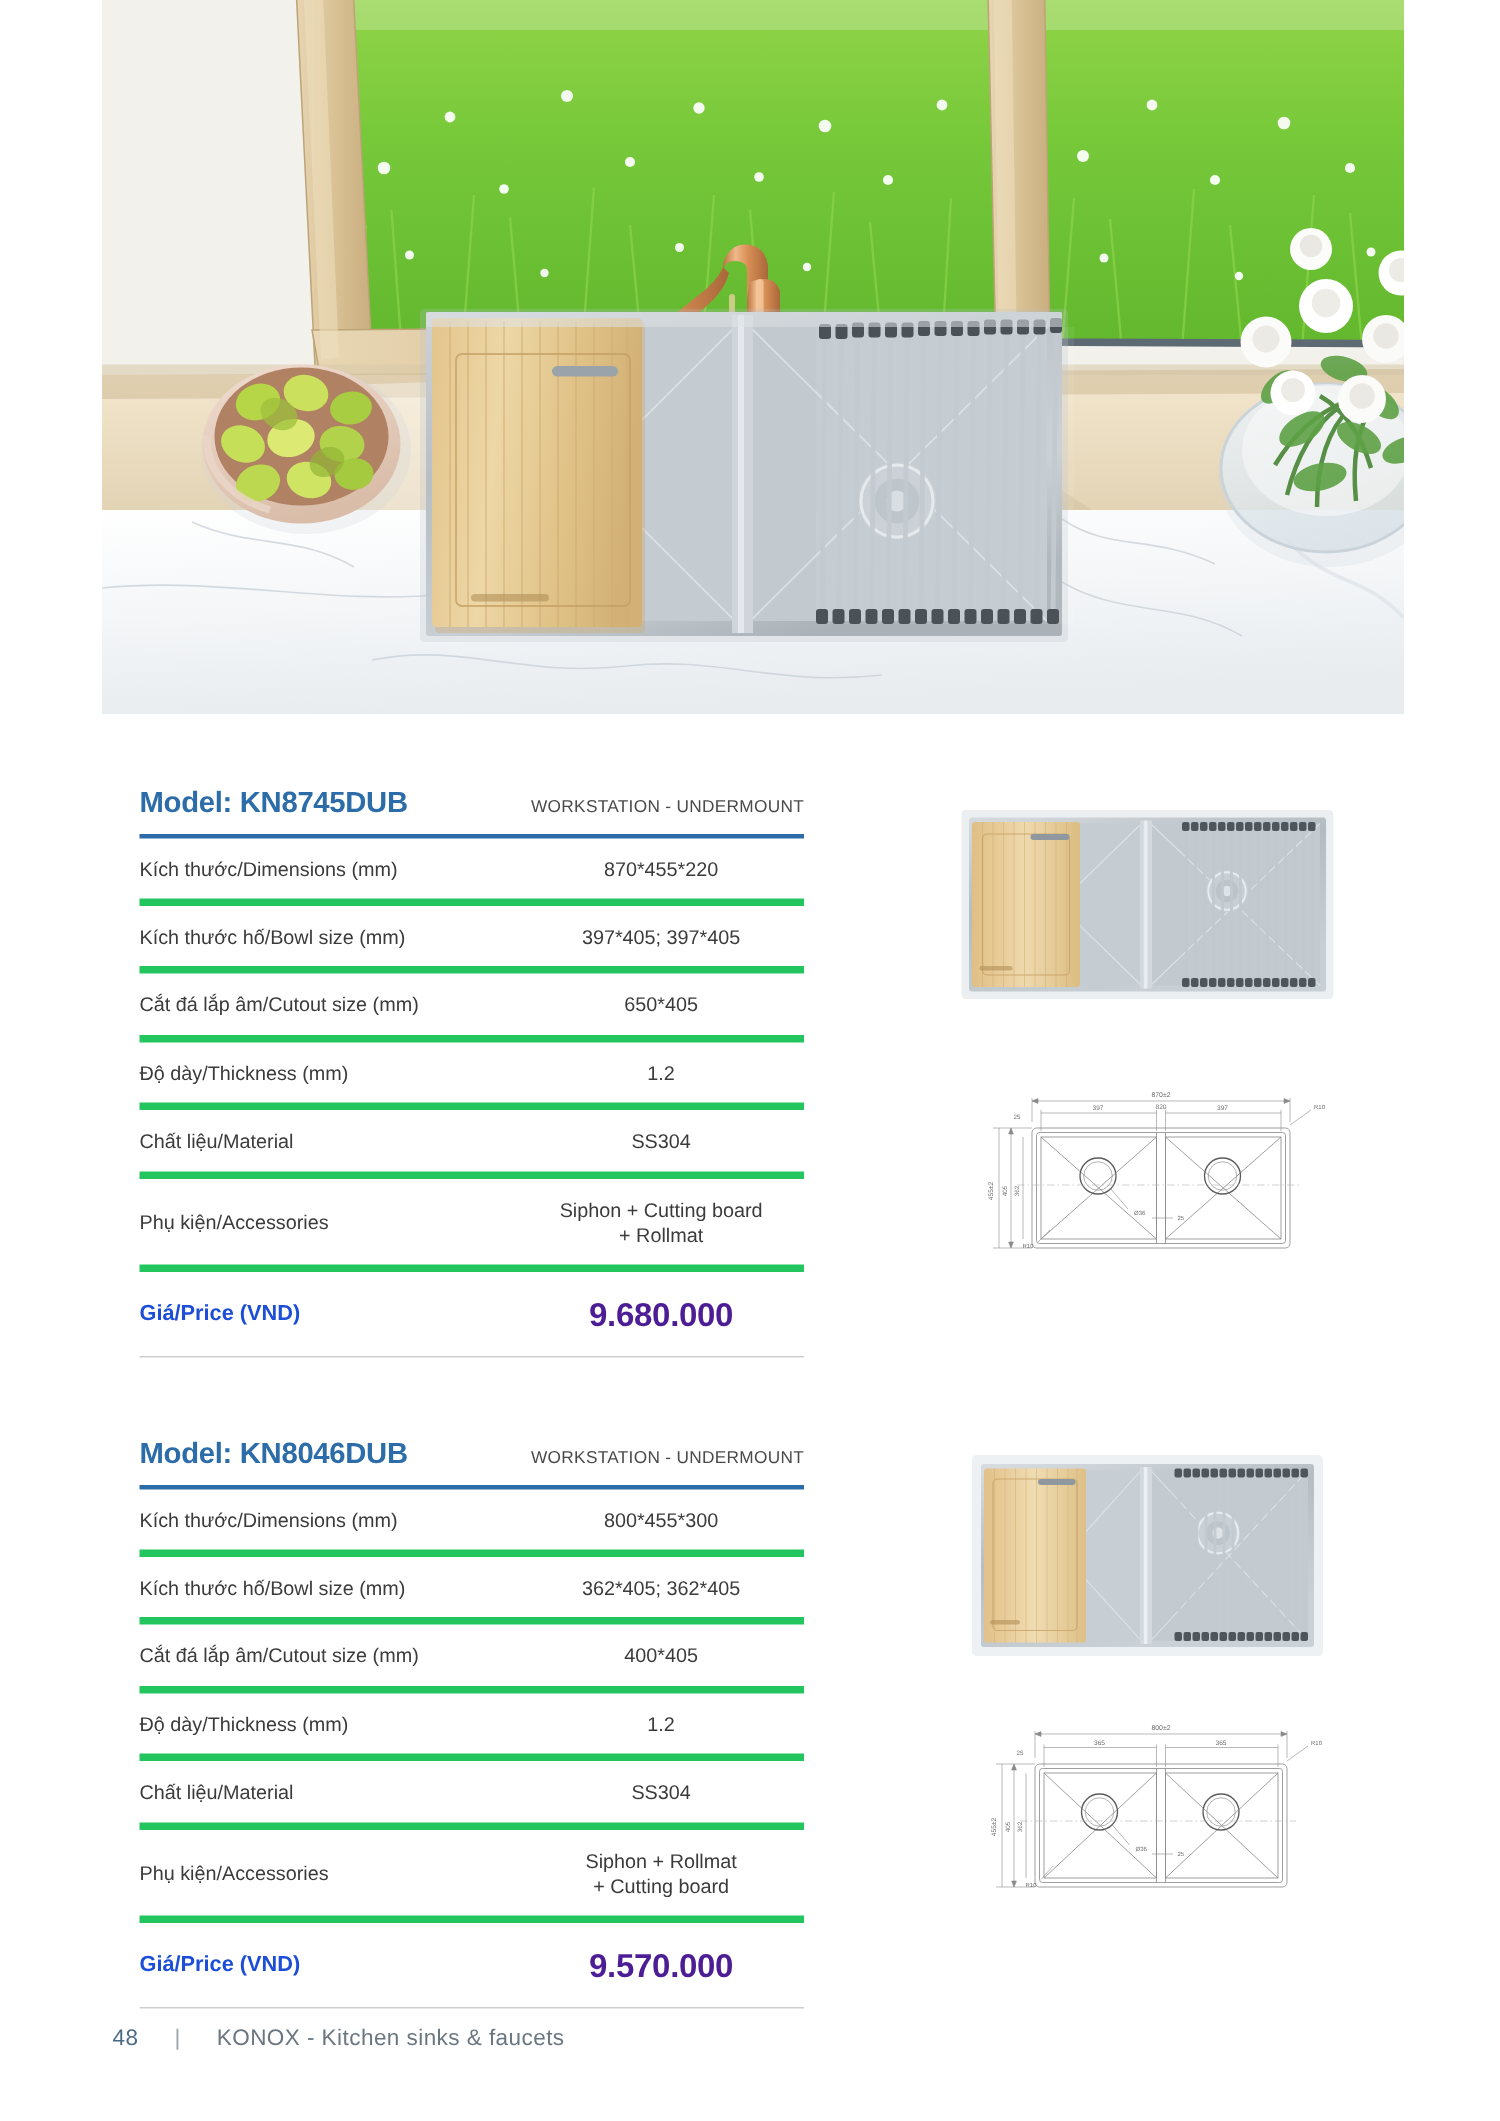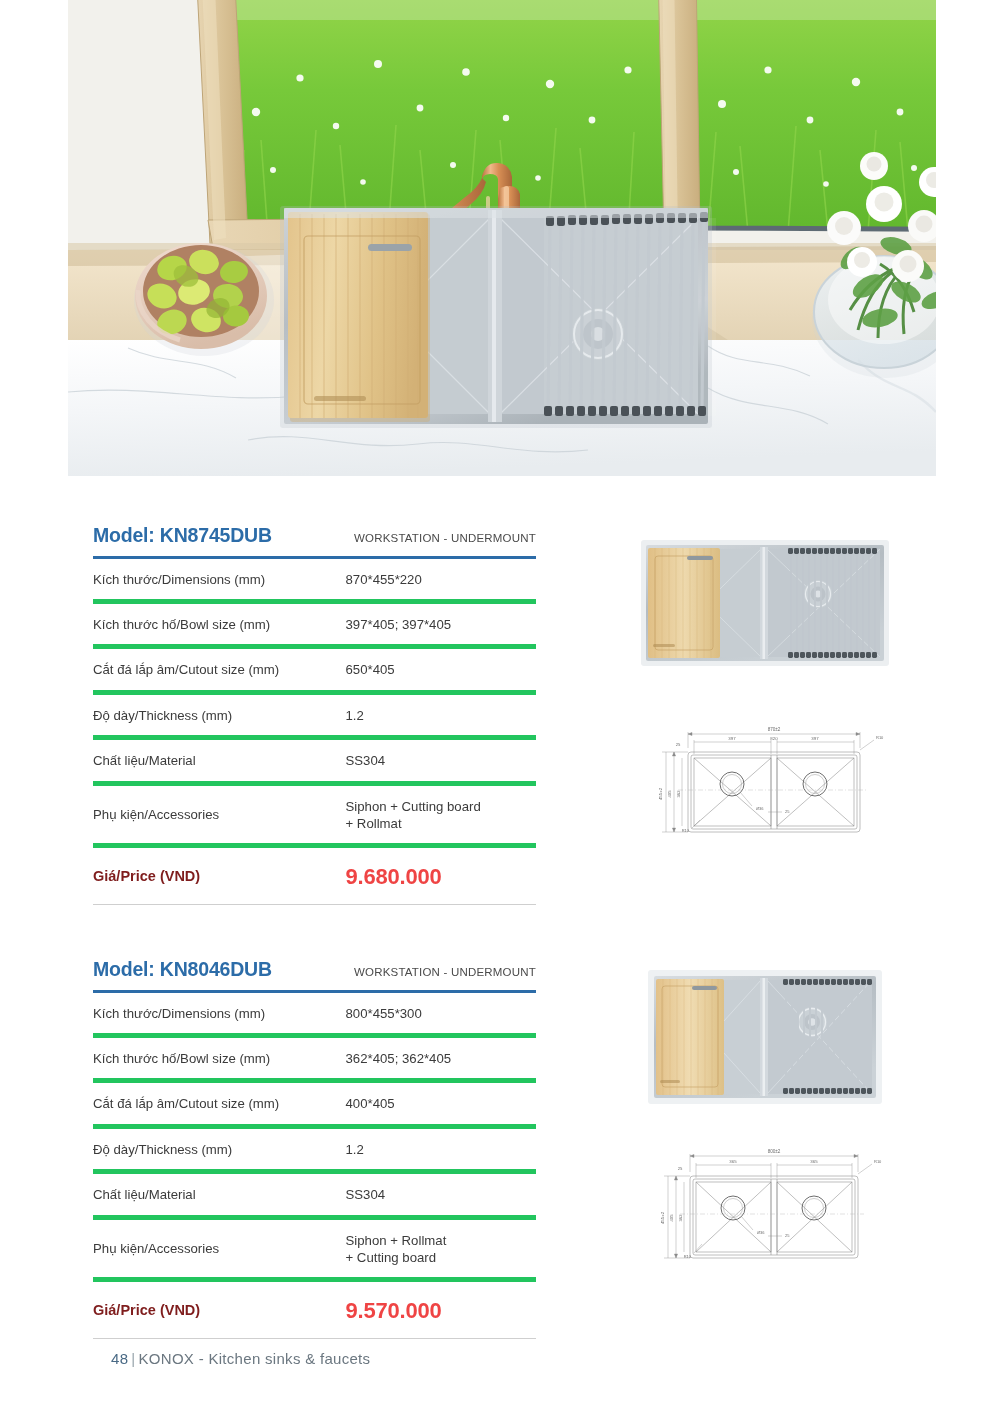--- a/index.html
+++ b/index.html
@@ -77,36 +77,36 @@
   }
   table.spec td {
     font-size: 13.2px;
     color: #3b3b3b;
     padding: 12px 0 11px 0;
     border-bottom: 5px solid #22c55e;
     vertical-align: middle;
     line-height: 1.32;
   }
   table.spec td.label { text-align: left; width: 57%; }
-  table.spec td.value { text-align: left; width: 43%; }
+  table.spec td.value { text-align: center; width: 43%; }
 
   table.spec tr.price-row td {
     border-bottom: 1px solid #cfcfcf;
     padding-top: 14px;
     padding-bottom: 13px;
   }
   tr.price-row td.label {
     font-weight: bold;
     font-size: 14.5px;
-    color: #7f1d1d;
+    color: #1d4ed8;
   }
   tr.price-row td.value {
     font-weight: bold;
     font-size: 22px;
-    color: #ef4444;
+    color: #4c1d95;
     letter-spacing: -0.2px;
   }
 
   
   .photo-thumb {
     position: absolute;
     left: 636px;
     width: 258px;
   }
   #product-0 .photo-thumb { top: 14px; height: 138px; }
@@ -121,25 +121,24 @@
   #product-1 .drawing { top: 188px; width: 245px; height: 130px; }
   .drawing-svg { display: block; width: 100%; height: 100%; }
 
   
   .footer {
     position: absolute;
     left: 75px;
     top: 1350px;
     display: flex;
     align-items: baseline;
-    gap: 3px;
+    gap: 24px;
     font-size: 15px;
     color: #6b7780;
     letter-spacing: 0.3px;
-    margin-left: 36px;
   }
   .footer .pg { color: #4a6a85; }
   .footer .sep { color: #9aa6ae; }
 </style>
 </head>
 <body>
 
 <div class="hero">
   <svg class="hero-svg" viewBox="0 0 868 476" preserveAspectRatio="none">
     <defs>

